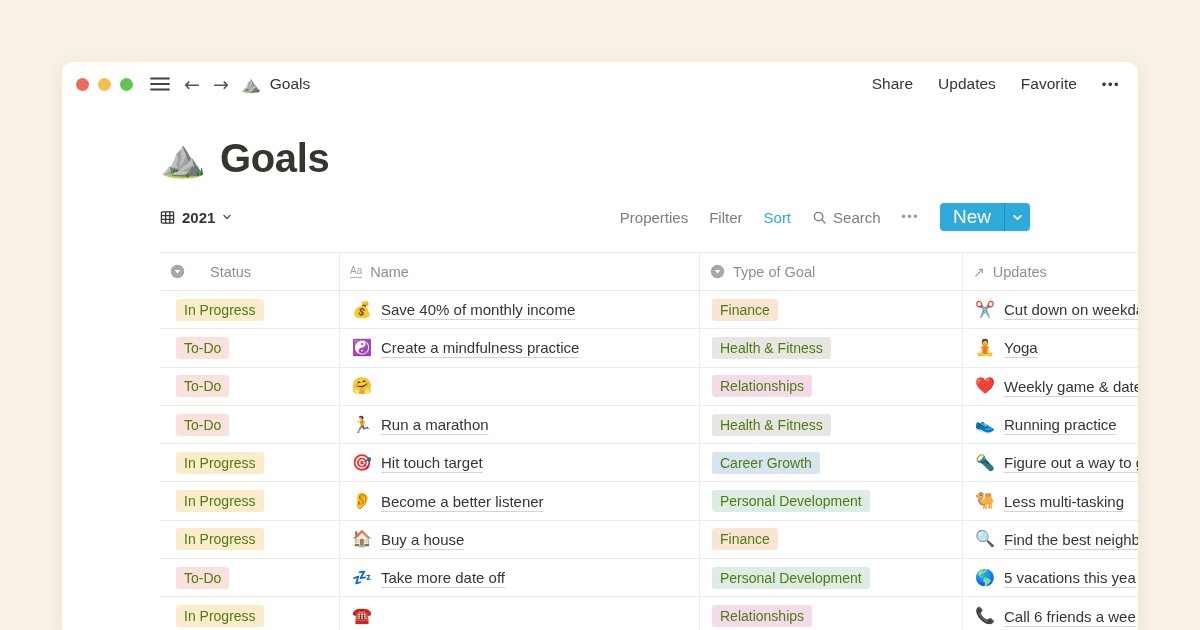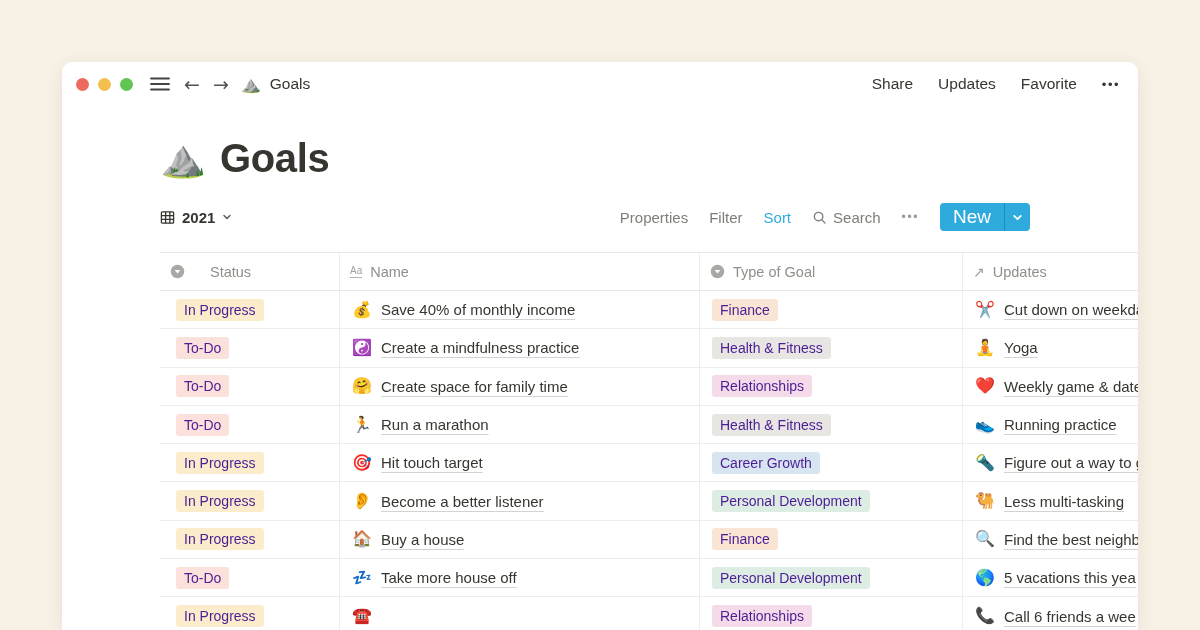--- a/index.html
+++ b/index.html
@@ -38,21 +38,21 @@
          color:#908F8A;font-size:14.5px;}
   .th{display:flex;align-items:center;gap:8px;padding-left:10px;border-right:1px solid #EDECE8;box-sizing:border-box;cursor:pointer;}
   .th:last-child{border-right:none;}
   .c0{width:180px;flex:none;gap:25px;}.c1{width:360px;flex:none;}.c2{width:263px;flex:none;}.c3{width:357px;flex:none;}
   .aa-icon{font-size:10px;color:#A3A19C;border-bottom:1px solid #B5B3AE;line-height:1.15;padding-bottom:1px;}
   .rel-icon{font-family:"DejaVu Sans",sans-serif;font-size:14px;color:#A3A19C;line-height:1;}
   .trow{display:flex;height:37.3px;border-bottom:1px solid #EDECE8;}
   .td{display:flex;align-items:center;border-right:1px solid #EFEEEA;box-sizing:border-box;padding-left:12px;overflow:hidden;}
   .td:last-child{border-right:none;}
   .td.c0{padding-left:16px;}
-  .badge{padding:2px 8px;border-radius:3px;font-size:14px;line-height:18px;white-space:nowrap;color:#4c1d95;}
+  .badge{padding:2px 8px;border-radius:3px;font-size:14px;line-height:18px;white-space:nowrap;color:#4d7c0f;}
   .cell-emoji{font-size:16px;margin-right:9px;width:20px;text-align:center;flex:none;line-height:1;}
   .cell-text{font-size:15px;font-weight:500;white-space:nowrap;text-decoration:underline;
              text-decoration-color:rgba(55,53,47,.22);text-decoration-thickness:1px;text-underline-offset:3.5px;}
 </style>
 </head>
 <body>
 
 <div class="stage">
   <div class="window">
 
@@ -184,21 +184,20 @@
               <span class="cell-emoji">🧘</span>
               <span class="cell-text">Yoga</span>
             </div>
           </div>
           <div class="trow">
             <div class="td c0">
               <span class="badge" style="background: rgb(251, 225, 220);">To-Do</span>
             </div>
             <div class="td c1">
               <span class="cell-emoji">🤗</span>
-              <span class="cell-text">Create space for family time</span>
             </div>
             <div class="td c2">
               <span class="badge" style="background: rgb(245, 219, 233);">Relationships</span>
             </div>
             <div class="td c3">
               <span class="cell-emoji">❤️</span>
               <span class="cell-text">Weekly game &amp; date</span>
             </div>
           </div>
           <div class="trow">
@@ -264,21 +263,21 @@
               <span class="cell-emoji">🔍</span>
               <span class="cell-text">Find the best neighb</span>
             </div>
           </div>
           <div class="trow">
             <div class="td c0">
               <span class="badge" style="background: rgb(251, 225, 220);">To-Do</span>
             </div>
             <div class="td c1">
               <span class="cell-emoji">💤</span>
-              <span class="cell-text">Take more house off</span>
+              <span class="cell-text">Take more date off</span>
             </div>
             <div class="td c2">
               <span class="badge" style="background: rgb(222, 237, 228);">Personal Development</span>
             </div>
             <div class="td c3">
               <span class="cell-emoji">🌎</span>
               <span class="cell-text">5 vacations this yea</span>
             </div>
           </div>
           <div class="trow">

